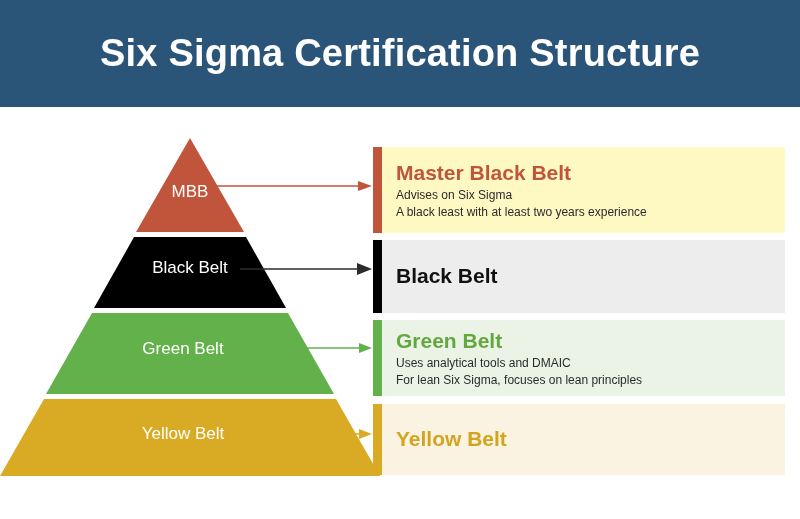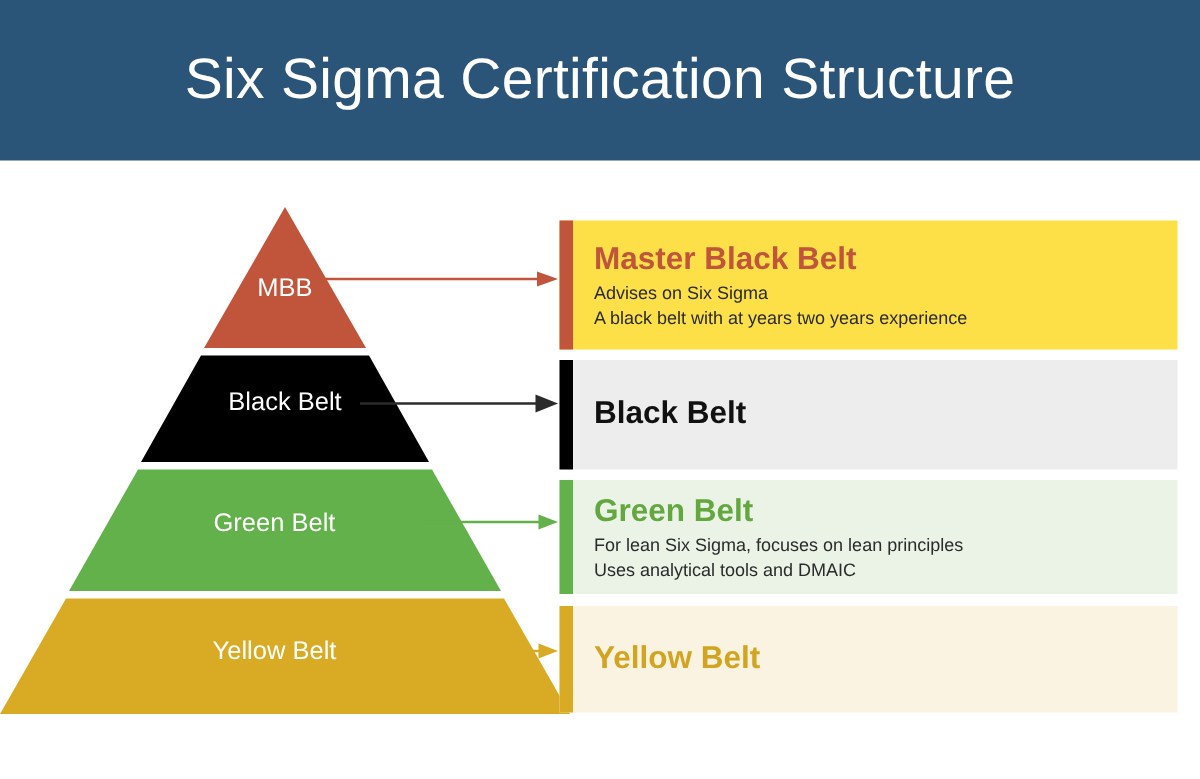--- a/index.html
+++ b/index.html
@@ -31,21 +31,21 @@
     position: absolute;
     left: 0;
     top: 0;
     width: 800px;
     height: 107px;
     display: flex;
     align-items: center;
     justify-content: center;
     color: #ffffff;
     font-size: 38px;
-    font-weight: 400;
+    font-weight: 700;
     letter-spacing: 0.2px;
     white-space: nowrap;
   }
 
   
   #pyramid {
     position: absolute;
     left: 0;
     top: 107px;
     width: 380px;
@@ -151,42 +151,42 @@
     <g>
       <line x1="281" y1="348" x2="362" y2="348" stroke="#63b14b" stroke-width="1.6"></line>
       <polygon points="372,348 359,343 359,353" fill="#63b14b"></polygon>
     </g>
     <g>
       <line x1="322" y1="434" x2="362" y2="434" stroke="#d9ab24" stroke-width="1.6"></line>
       <polygon points="372,434 359,429 359,439" fill="#d9ab24"></polygon>
     </g>
   </svg>
 
-  <div class="info-panel" id="panel-mbb" style="background:#fde047;">
+  <div class="info-panel" id="panel-mbb" style="background:#fef9c3;">
     <div class="panel-bar" style="background:#c0553c;"></div>
     <div class="panel-body">
       <div class="panel-title" style="color:#c0553c;">Master Black Belt</div>
       <div class="panel-line">Advises on Six Sigma</div>
-      <div class="panel-line">A black belt with at years two years experience</div>
+      <div class="panel-line">A black least with at least two years experience</div>
     </div>
   </div>
 
   <div class="info-panel" id="panel-black" style="background:#ededed;">
     <div class="panel-bar" style="background:#000000;"></div>
     <div class="panel-body">
       <div class="panel-title" style="color:#111111;">Black Belt</div>
     </div>
   </div>
 
   <div class="info-panel" id="panel-green" style="background:#eaf3e6;">
     <div class="panel-bar" style="background:#63b14b;"></div>
     <div class="panel-body">
       <div class="panel-title" style="color:#63a83f;">Green Belt</div>
+      <div class="panel-line">Uses analytical tools and DMAIC</div>
       <div class="panel-line">For lean Six Sigma, focuses on lean principles</div>
-      <div class="panel-line">Uses analytical tools and DMAIC</div>
     </div>
   </div>
 
   <div class="info-panel" id="panel-yellow" style="background:#fbf3e2;">
     <div class="panel-bar" style="background:#d9ab24;"></div>
     <div class="panel-body">
       <div class="panel-title" style="color:#d3a41f;">Yellow Belt</div>
     </div>
   </div>
 

